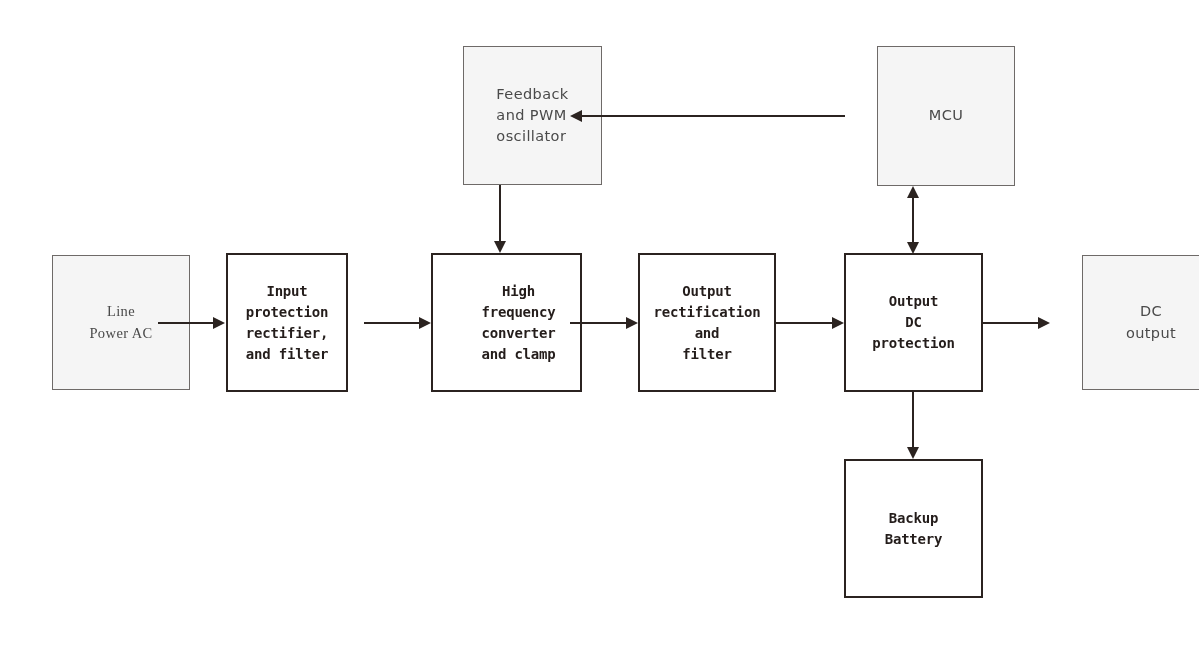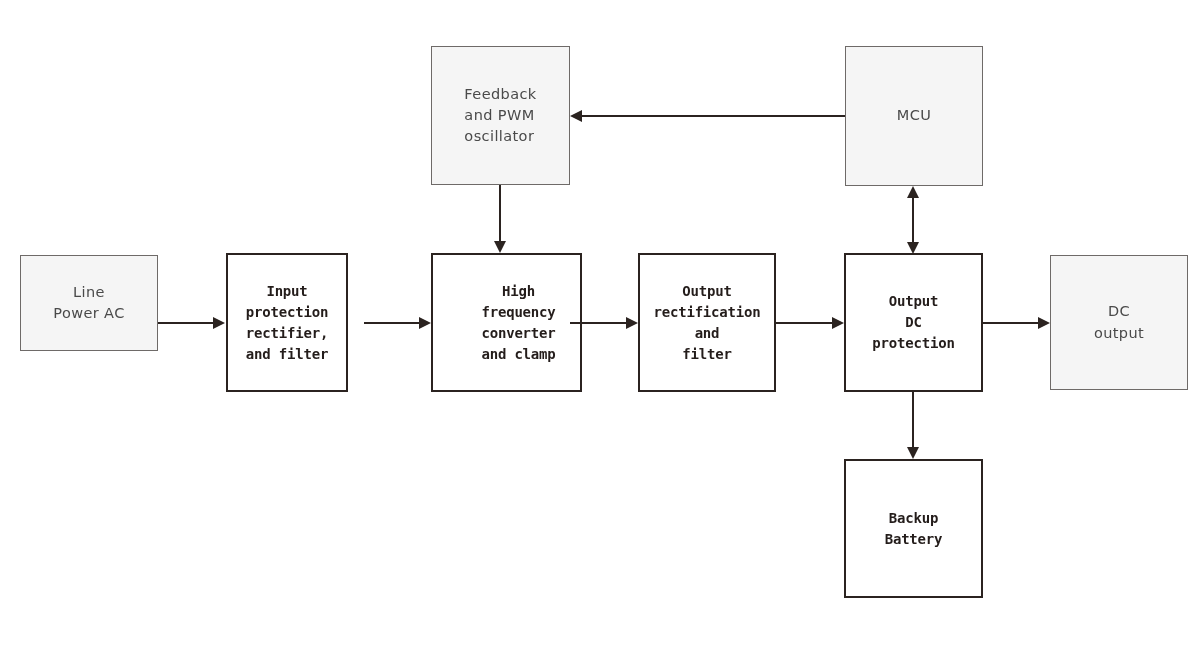--- a/index.html
+++ b/index.html
@@ -27,20 +27,21 @@
   
   .block.shaded {
     background: #f5f5f5;
     border: 1.4px solid #6e6a68;
     color: #4a4a4a;
     font-family: "DejaVu Sans", sans-serif;
     font-size: 14.5px;
     font-weight: 400;
     line-height: 1.45;
     letter-spacing: 0.4px;
+    margin-left: 32px;
   }
   
   .block.plain {
     background: #ffffff;
     border: 2.4px solid #2b2320;
     color: #241d1b;
     font-family: "DejaVu Sans Mono", monospace;
     font-size: 14px;
     font-weight: 700;
     line-height: 1.5;
@@ -79,21 +80,21 @@
     border-left: 6.5px solid transparent;
     border-right: 6.5px solid transparent;
     border-bottom: 12px solid #2b2320;
   }
 </style>
 </head>
 <body>
 
 <div id="canvas">
 
-  <div class="block shaded" style="left:20px; top:255px; width:138px; height:96px;">Line
+  <div class="block shaded" style="left:20px; top:255px; width:138px; height:135px;font-family:Liberation Serif, serif;">Line
 Power AC</div>
 
   <div class="block plain" style="left:226px; top:253px; width:122px; height:139px;">Input
 protection
 rectifier,
 and filter</div>
 
   <div class="block plain" style="left:431px; top:253px; width:151px; height:139px;padding-left:24px;">High
 frequency
 converter

